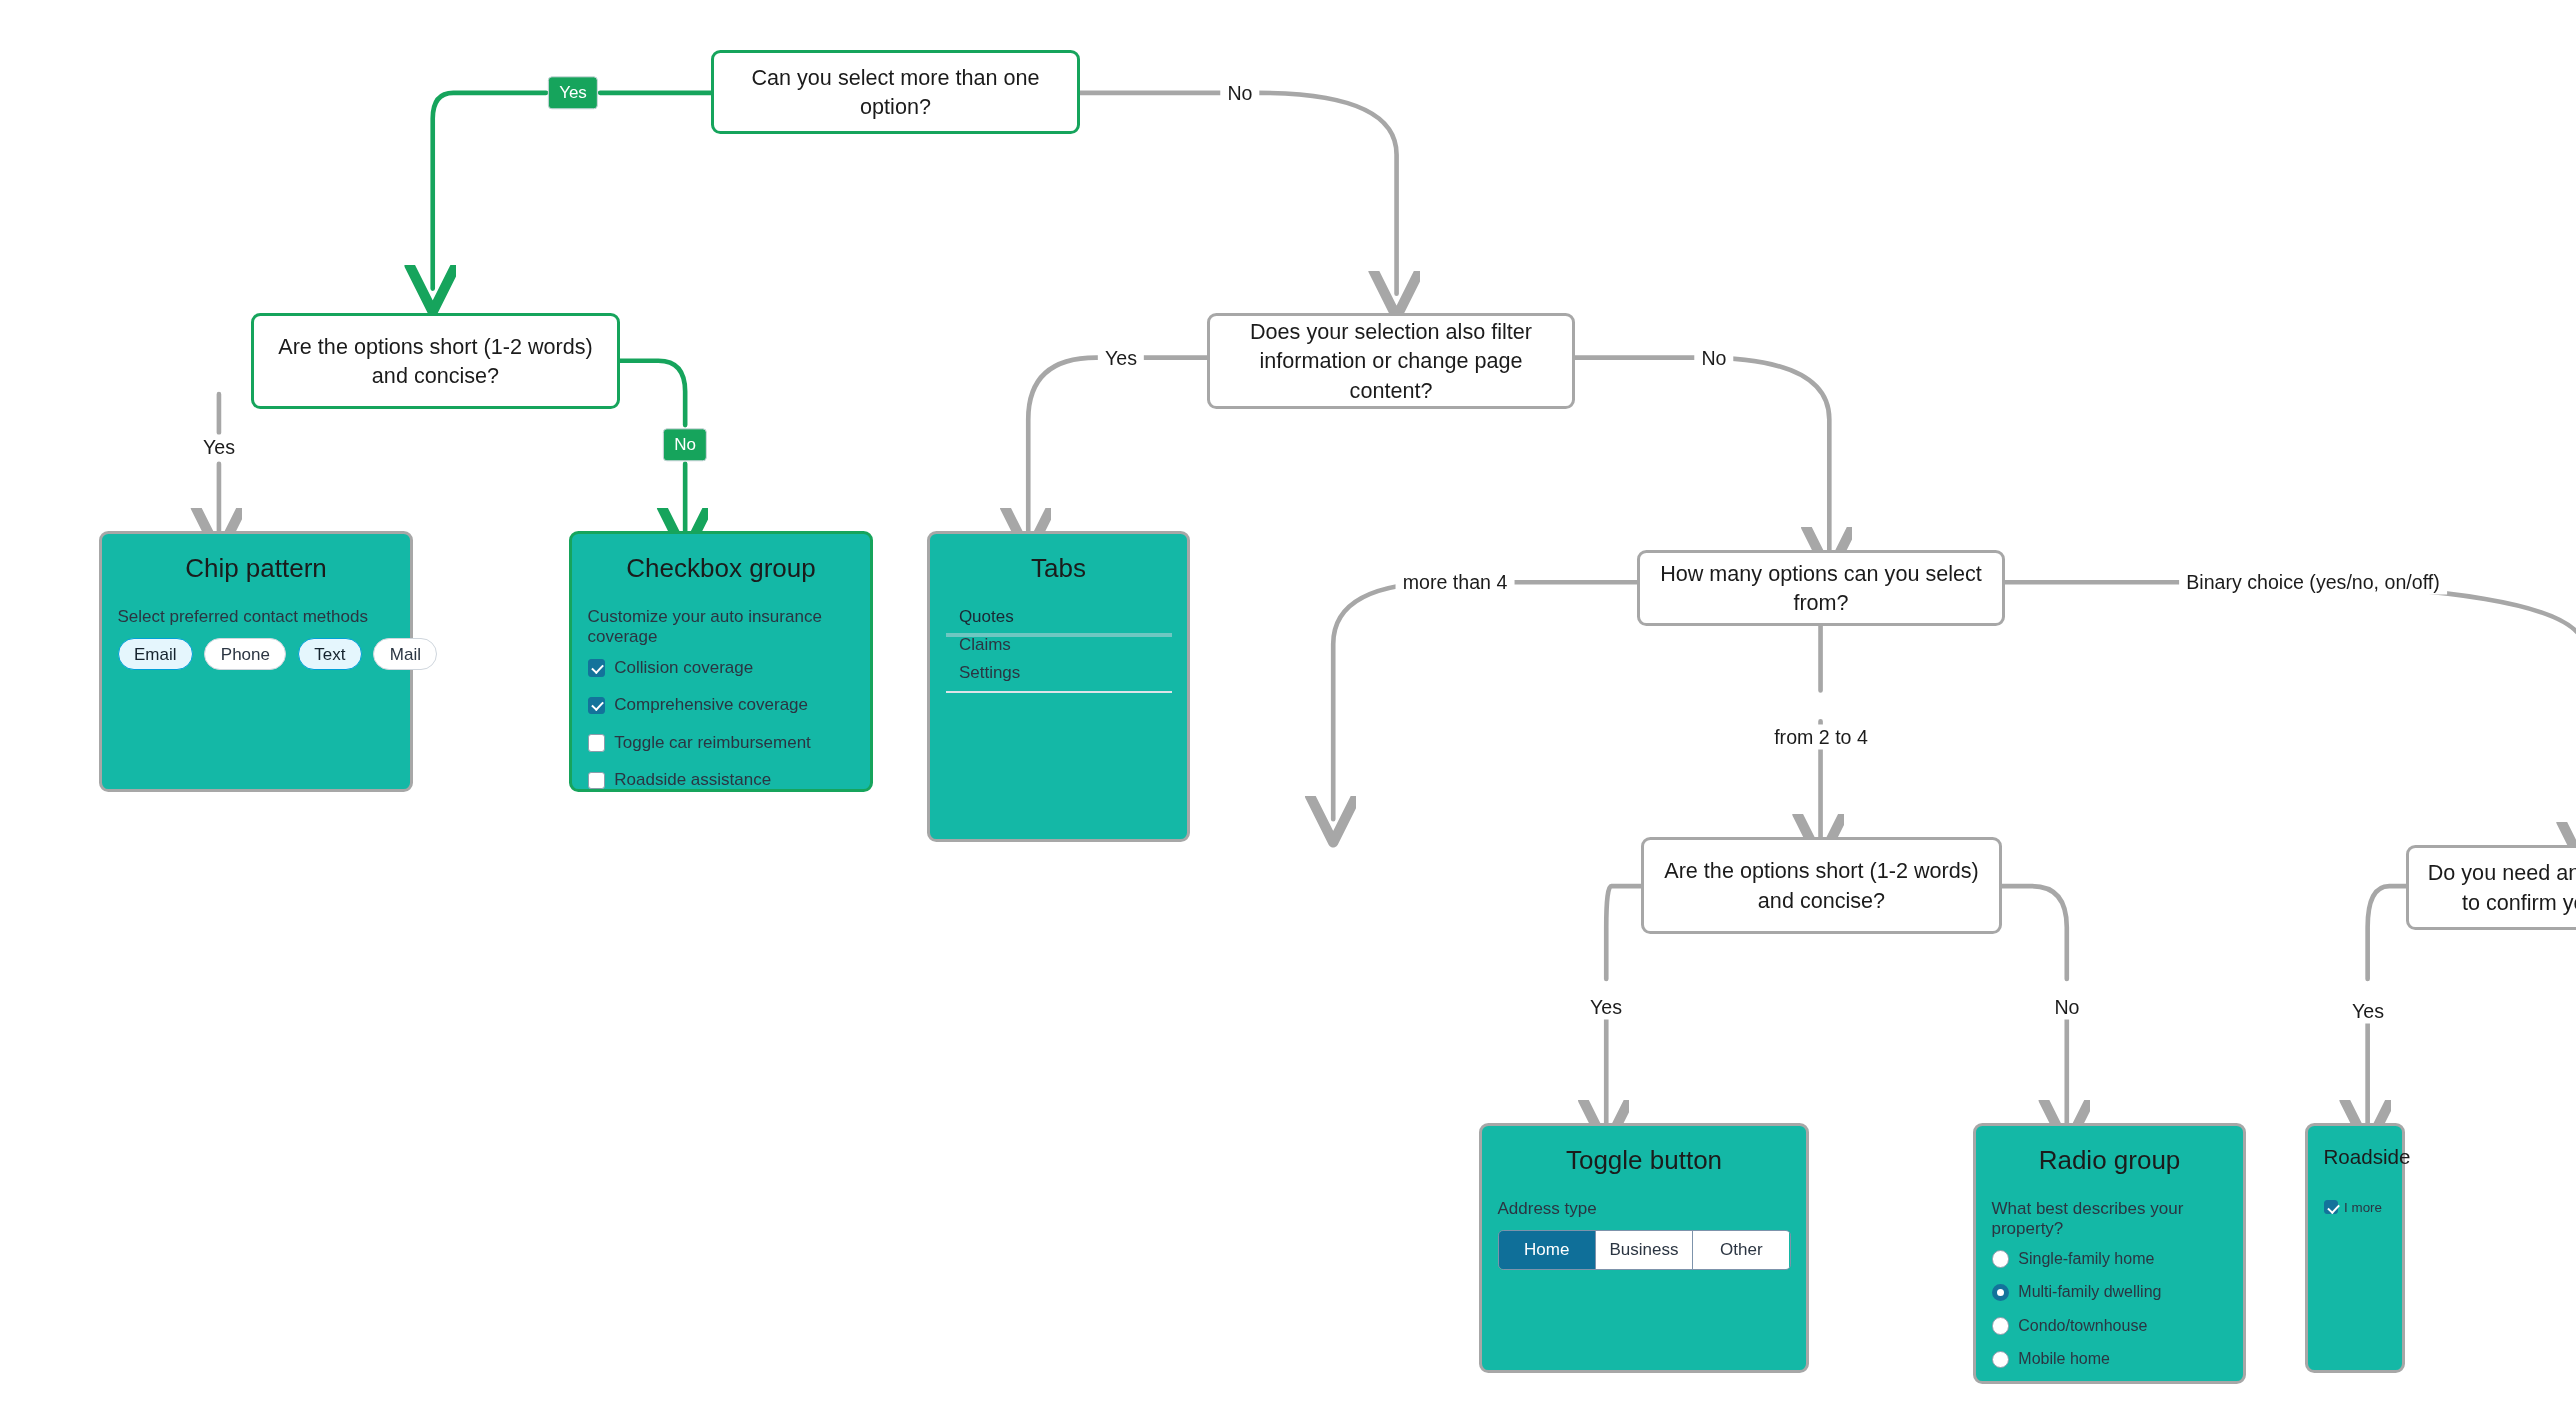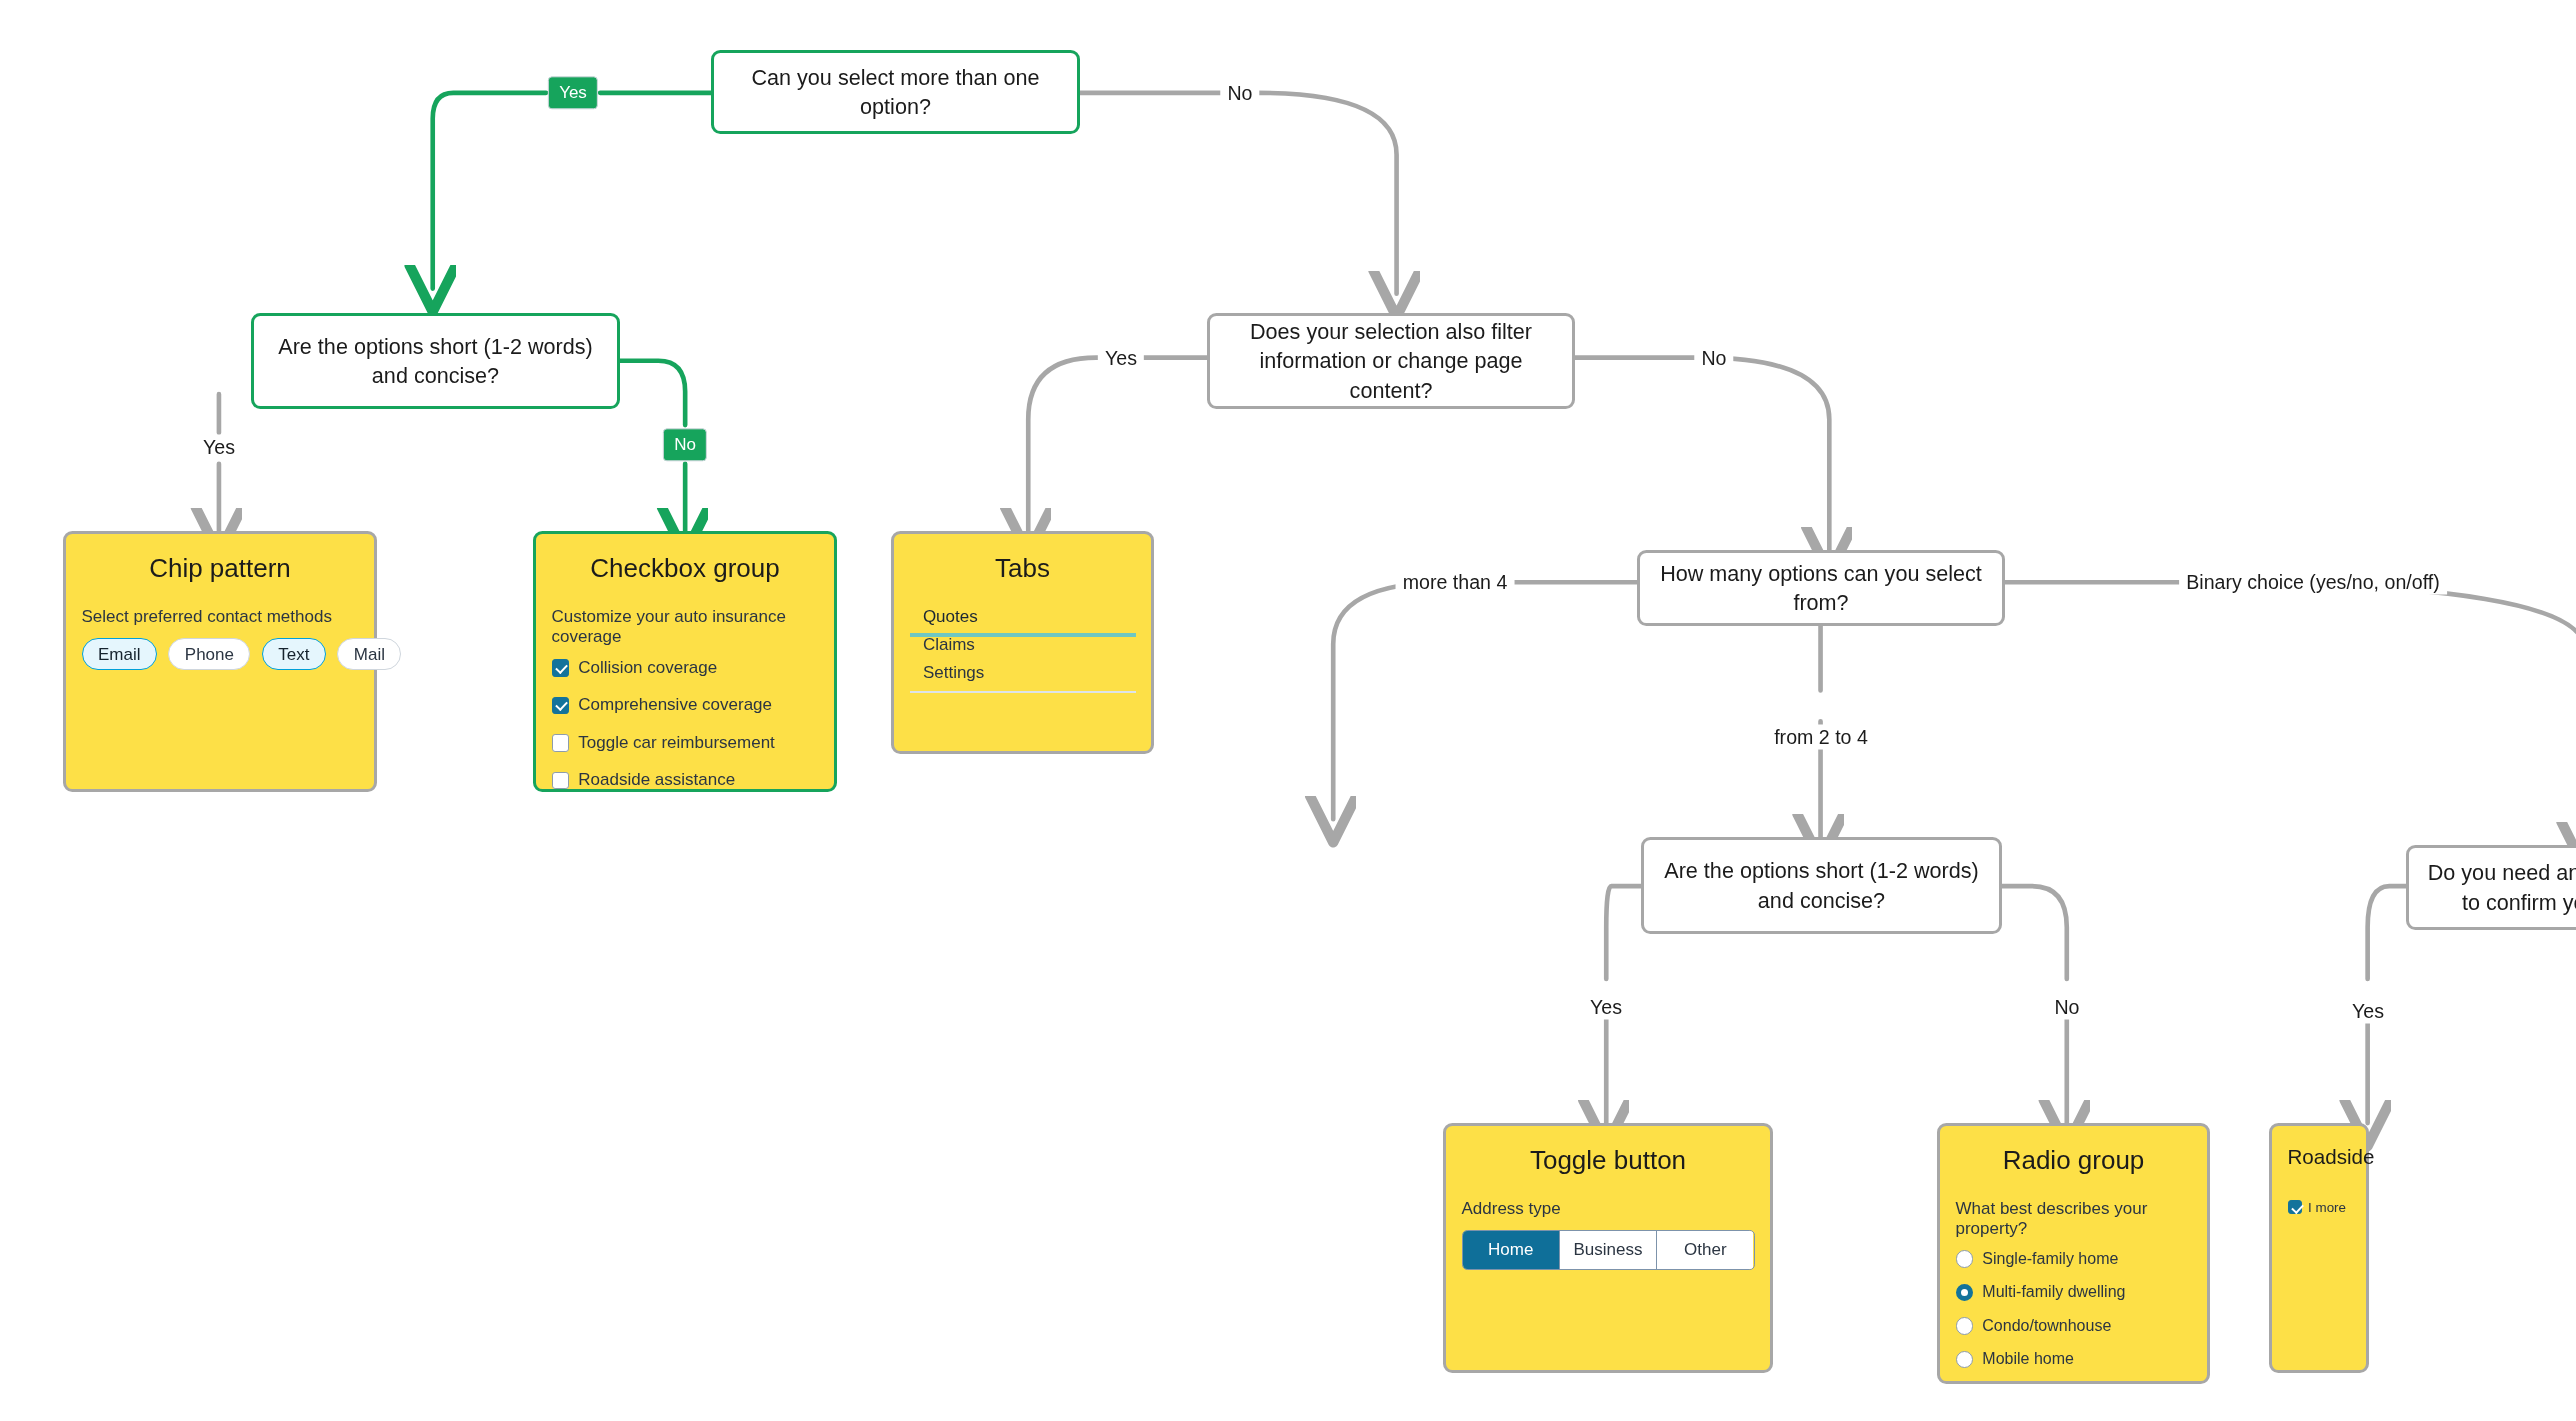--- a/index.html
+++ b/index.html
@@ -35,24 +35,25 @@
     line-height:1.35;
     color:#1b1b1b;
     padding:5.2px 13.4px;
   }
   .node.green{ border-color:#16a45c;justify-content:flex-end; }
 
   
   .card{
     position:absolute;
     box-sizing:border-box;
-    background:#fde047;
+    background:#14b8a6;
     border:3.1px solid #a7a7a7;
     border-radius:9.3px;
     padding:13.4px 15.5px;
+    margin-left:36px;
   }
   .card.green{ border-color:#16a45c; }
   .card-title{
     text-align:center;
     font-size:26px;
     color:#1b1b1b;
     margin:5.2px 0 23px 0;
     font-weight:400;
   }
   .card-sub{
@@ -265,21 +266,21 @@
     <div class="cbrow">
       <span class="cbox"></span>
       <span>Toggle car reimbursement</span>
     </div>
     <div class="cbrow">
       <span class="cbox"></span>
       <span>Roadside assistance</span>
     </div>
   </div>
 
-  <div class="card" style="left:891px;top:531px;width:263px;height:223px;">
+  <div class="card" style="left:891px;top:531px;width:263px;height:311px;">
     <div class="card-title">Tabs</div>
     <div class="tabs" style="margin-top:17.5px;flex-direction:column;">
       <span class="tab active">Quotes</span>
       <span class="tab">Claims</span>
       <span class="tab">Settings</span>
     </div>
   </div>
 
 
   <div class="card" style="left:1443px;top:1123px;width:330px;height:250px;">

